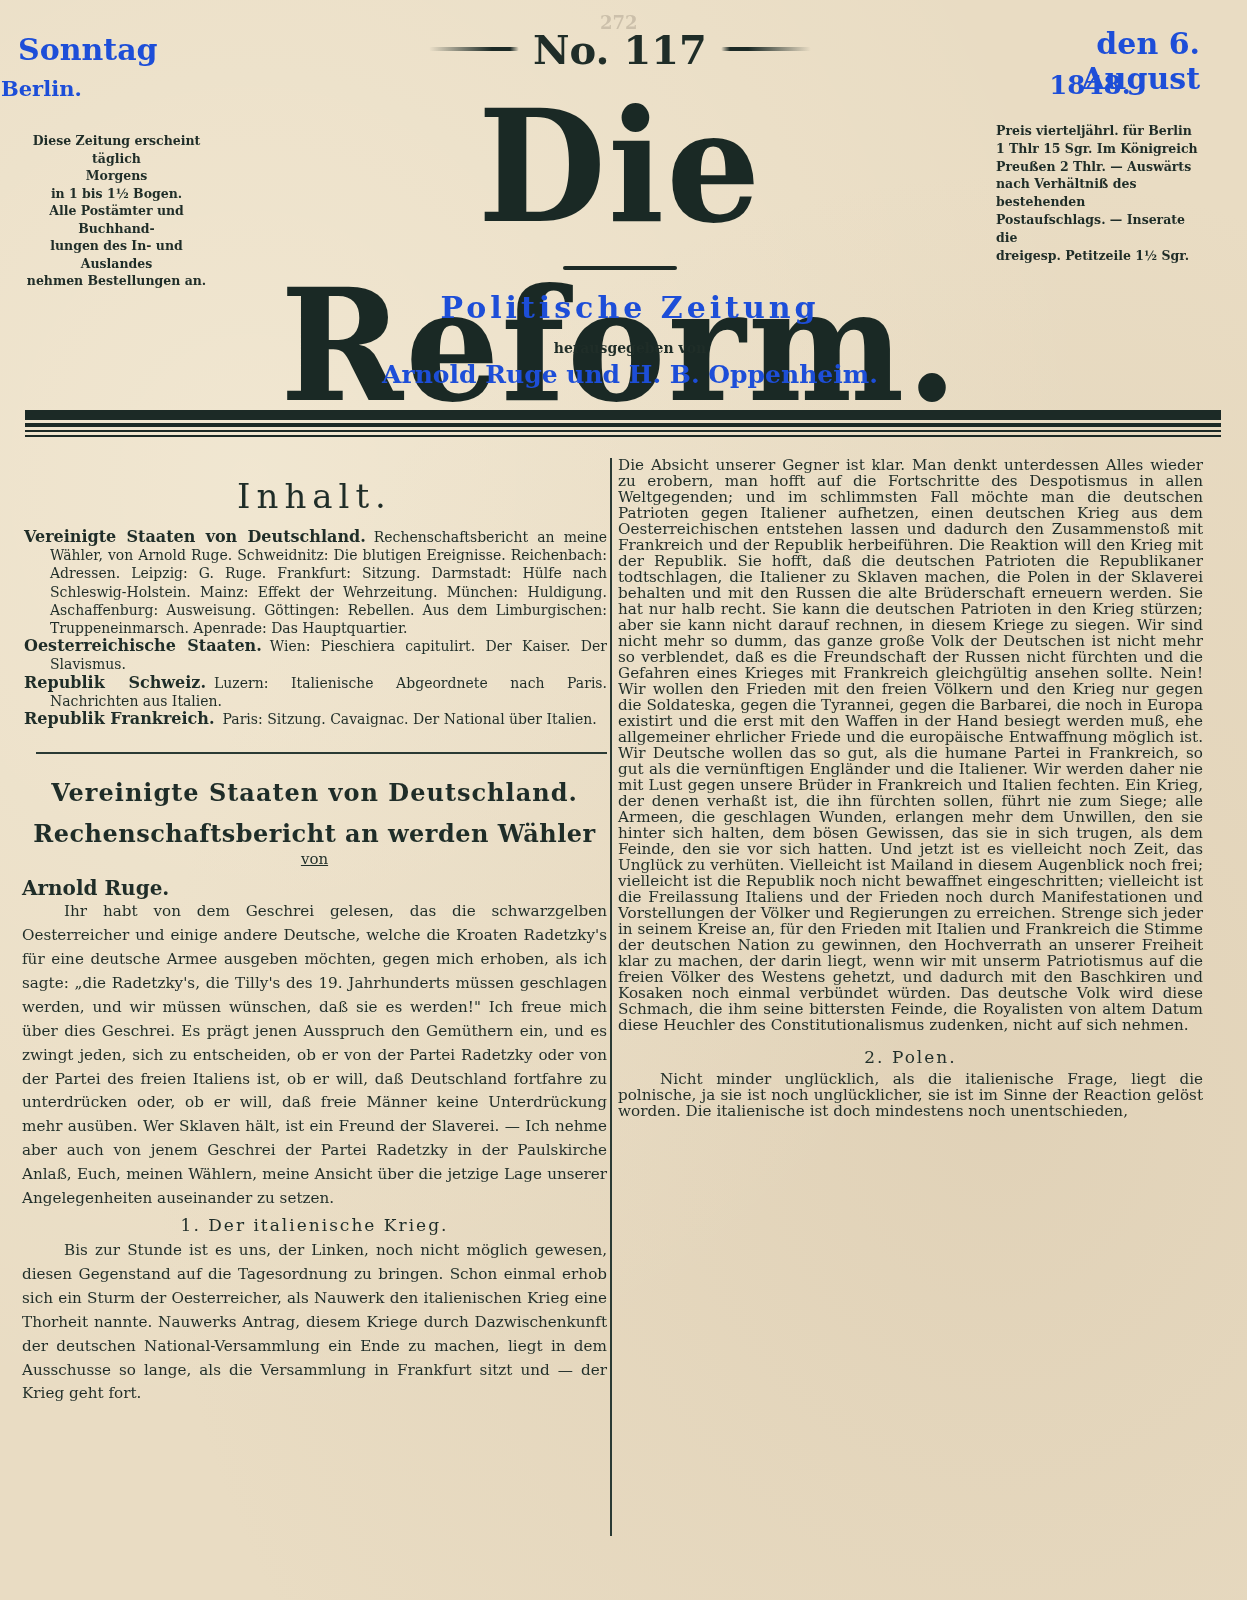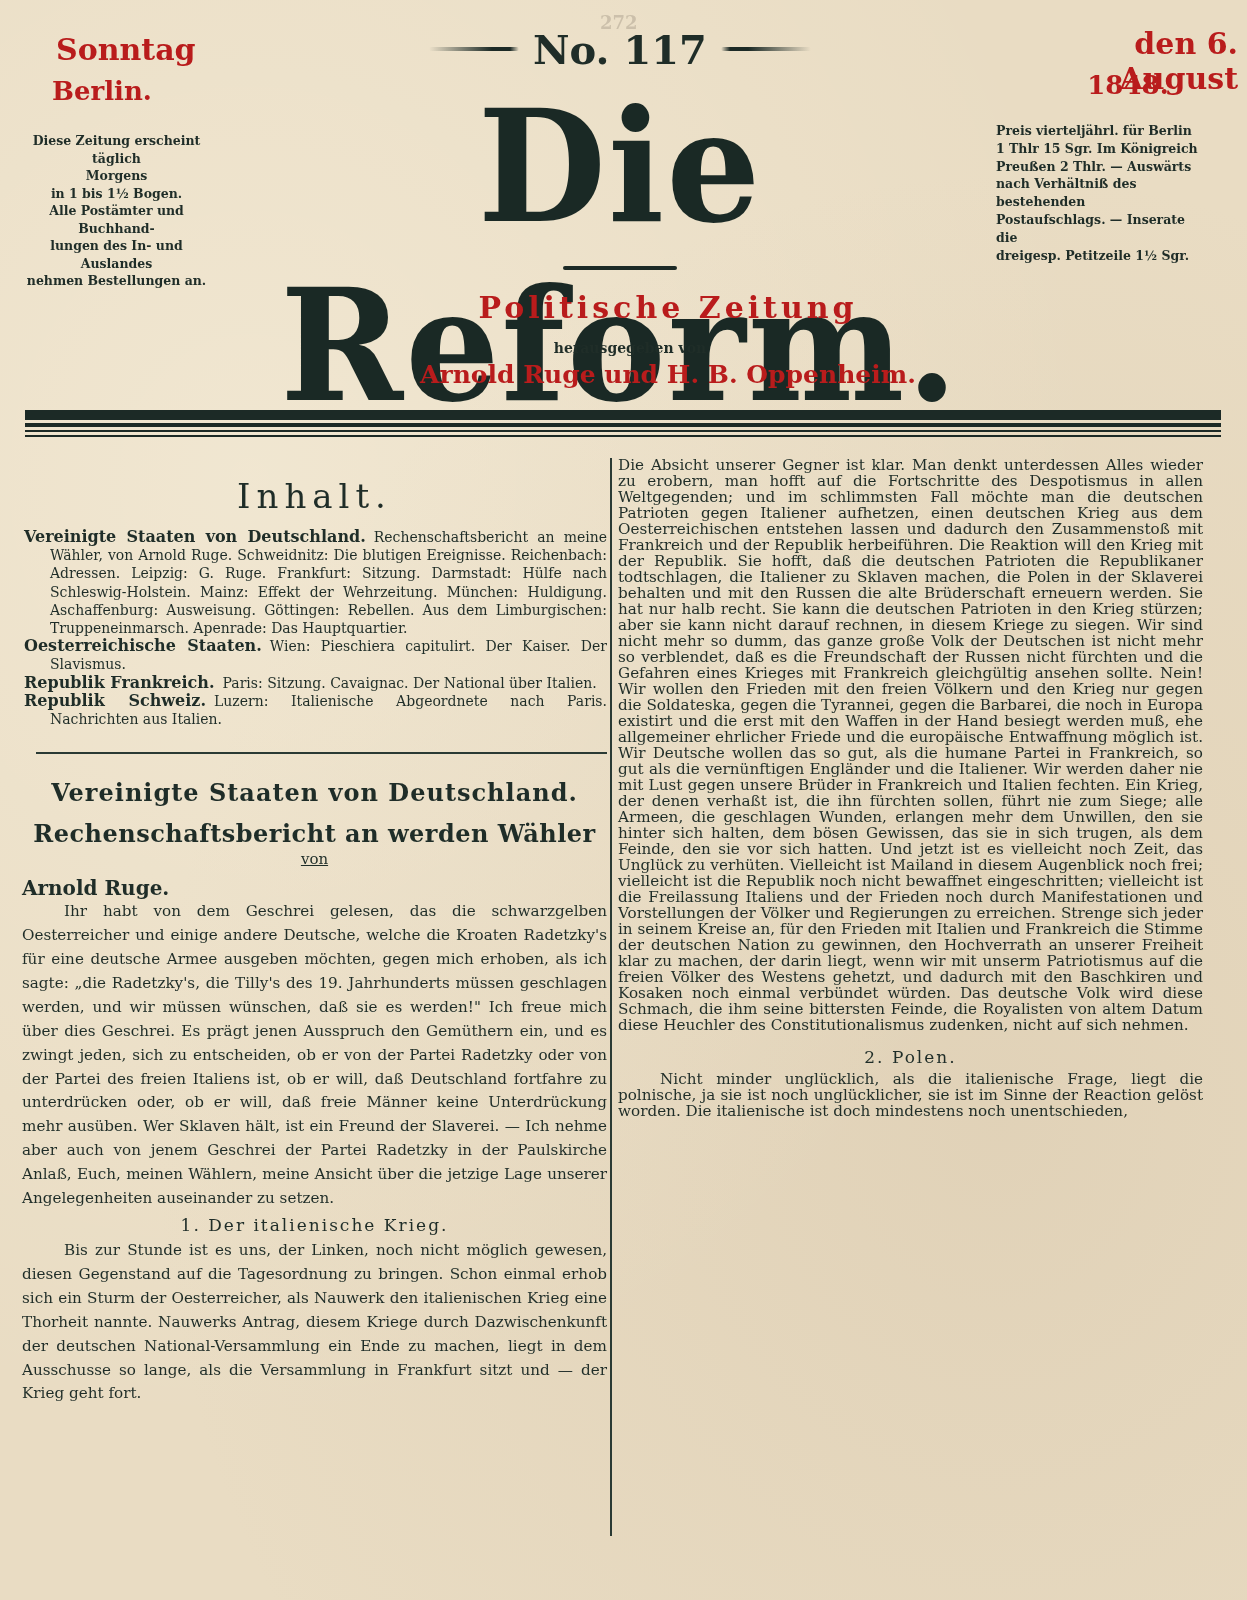--- a/index.html
+++ b/index.html
@@ -7,24 +7,24 @@
     width: 1247px; height: 1600px; overflow: hidden;
     background: #e9dcc3;
     background-image:
       radial-gradient(ellipse at 20% 30%, rgba(255,250,235,0.35), transparent 60%),
       radial-gradient(ellipse at 80% 70%, rgba(200,180,150,0.25), transparent 60%);
     color: #1f2d28;
     font-family: "DejaVu Serif", serif;
     position: relative;
   }
   .abs { position: absolute; }
-  .blk { font-family: "DejaVu Serif", serif; font-weight: bold; color: #b91c1c; margin-left: 38px; }
+  .blk { font-family: "DejaVu Serif", serif; font-weight: bold; color: #1d4ed8; }
   
   .ml-day { left: 18px; top: 32px; font-size: 30px; }
-  .ml-city { left: 14px; top: 76px; font-size: 26px; }
+  .ml-city { left: 1px; top: 76px; font-size: 21px; }
   .ml-info { left: 14px; top: 132px; width: 205px; font-size: 12.5px; line-height: 17.5px; text-align: center; font-weight: bold; }
   .no-wrap { left: 420px; top: 24px; width: 400px; height: 50px; display: flex; align-items: center; justify-content: center; gap: 14px; }
   .flourish { height: 4px; width: 90px; background: linear-gradient(90deg, transparent, #1c2a26 70%, #1c2a26 90%, transparent); border-radius: 3px; }
   .no-label { font-size: 40px; font-weight: bold; font-family: "DejaVu Serif", serif; }
   .title { left: 250px; top: 86px; width: 740px; text-align: center; font-size: 148px; line-height: 170px; font-family: "DejaVu Serif", serif; font-weight: bold; letter-spacing: 2px; color: #1a2925; transform: scaleY(1.05); }
   .mr-date { left: 1000px; top: 26px; width: 200px; text-align: right; font-size: 30px; }
   .mr-year { left: 1040px; top: 70px; width: 100px; text-align: center; font-size: 26px; }
   .mr-info { left: 996px; top: 122px; width: 206px; font-size: 12.5px; line-height: 17.8px; font-weight: bold; }
   .short-rule { left: 563px; top: 266px; width: 114px; height: 4px; background: #1c2a26; border-radius: 2px; }
   .subtitle { left: 380px; top: 290px; width: 500px; text-align: center; font-size: 30px; letter-spacing: 4px; }
@@ -102,24 +102,24 @@
 <div class="abs col-left">
   <div class="inhalt-title">Inhalt.</div>
 
   <div class="toc-entry">
     <span class="toc-head">Vereinigte Staaten von Deutschland.</span><span>Rechenschaftsbericht an meine Wähler, von Arnold Ruge. Schweidnitz: Die blutigen Ereignisse. Reichenbach: Adressen. Leipzig: G. Ruge. Frankfurt: Sitzung. Darmstadt: Hülfe nach Schleswig-Holstein. Mainz: Effekt der Wehrzeitung. München: Huldigung. Aschaffenburg: Ausweisung. Göttingen: Rebellen. Aus dem Limburgischen: Truppeneinmarsch. Apenrade: Das Hauptquartier.</span>
   </div>
   <div class="toc-entry">
     <span class="toc-head">Oesterreichische Staaten.</span><span>Wien: Pieschiera capitulirt. Der Kaiser. Der Slavismus.</span>
   </div>
   <div class="toc-entry">
-    <span class="toc-head">Republik Frankreich.</span><span>Paris: Sitzung. Cavaignac. Der National über Italien.</span>
+    <span class="toc-head">Republik Schweiz.</span><span>Luzern: Italienische Abgeordnete nach Paris. Nachrichten aus Italien.</span>
   </div>
   <div class="toc-entry">
-    <span class="toc-head">Republik Schweiz.</span><span>Luzern: Italienische Abgeordnete nach Paris. Nachrichten aus Italien.</span>
+    <span class="toc-head">Republik Frankreich.</span><span>Paris: Sitzung. Cavaignac. Der National über Italien.</span>
   </div>
 
   <div class="hr-left"></div>
 
   <div class="sec-head">Vereinigte Staaten von Deutschland.</div>
   <div class="sec-sub">Rechenschaftsbericht an werden Wähler</div>
   <div class="by">von</div>
   <div class="author">Arnold Ruge.</div>
 
   <p class="para">Ihr habt von dem Geschrei gelesen, das die schwarzgelben Oesterreicher und einige andere Deutsche, welche die Kroaten Radetzky's für eine deutsche Armee ausgeben möchten, gegen mich erhoben, als ich sagte: „die Radetzky's, die Tilly's des 19. Jahrhunderts müssen geschlagen werden, und wir müssen wünschen, daß sie es werden!" Ich freue mich über dies Geschrei. Es prägt jenen Ausspruch den Gemüthern ein, und es zwingt jeden, sich zu entscheiden, ob er von der Partei Radetzky oder von der Partei des freien Italiens ist, ob er will, daß Deutschland fortfahre zu unterdrücken oder, ob er will, daß freie Männer keine Unterdrückung mehr ausüben. Wer Sklaven hält, ist ein Freund der Slaverei. — Ich nehme aber auch von jenem Geschrei der Partei Radetzky in der Paulskirche Anlaß, Euch, meinen Wählern, meine Ansicht über die jetzige Lage unserer Angelegenheiten auseinander zu setzen.</p>

